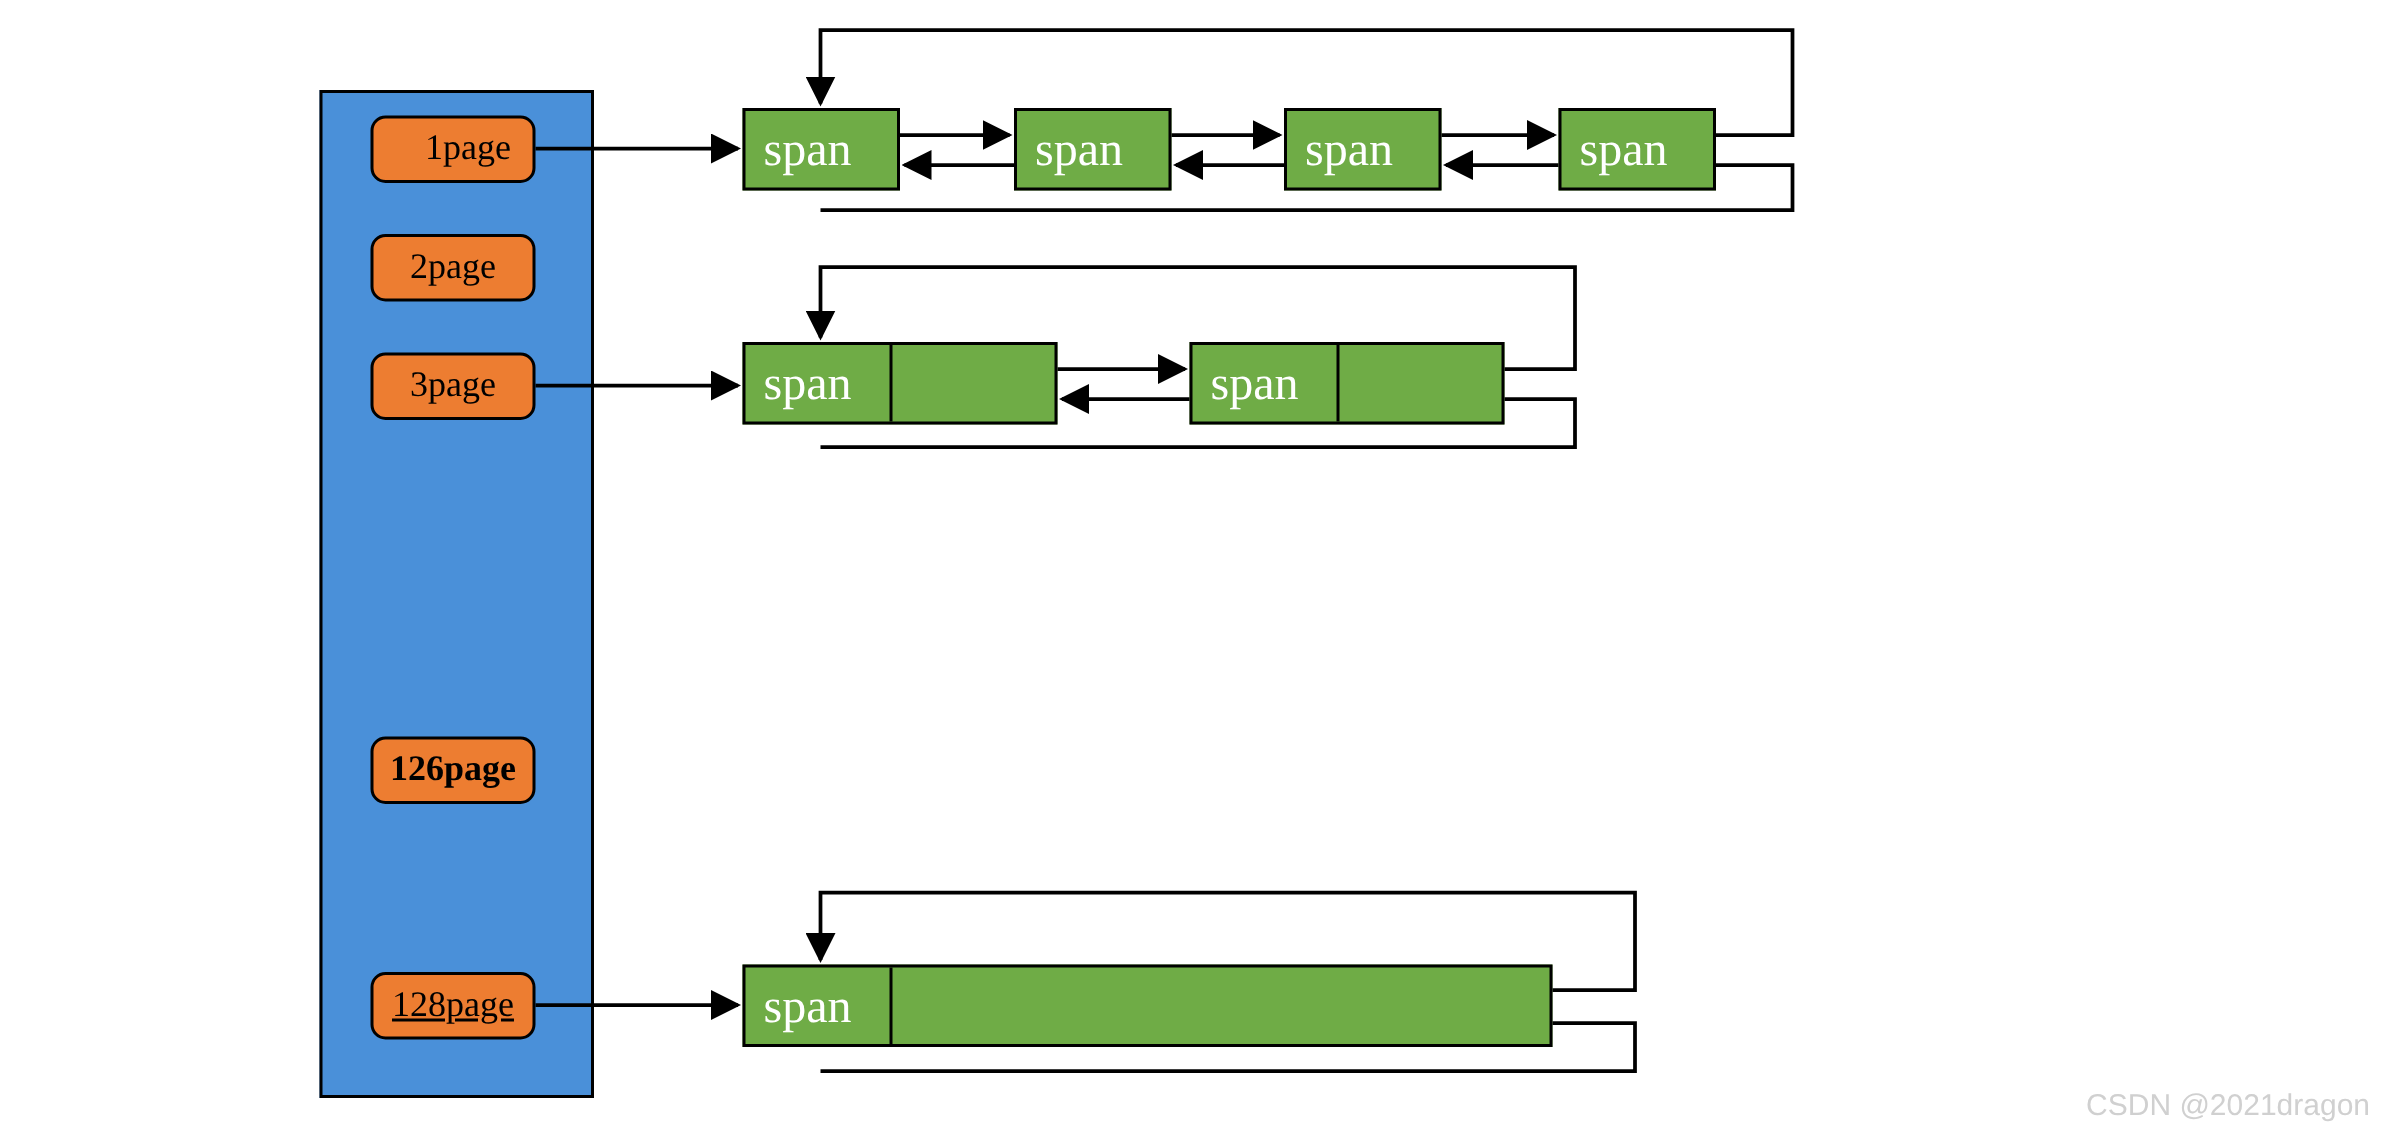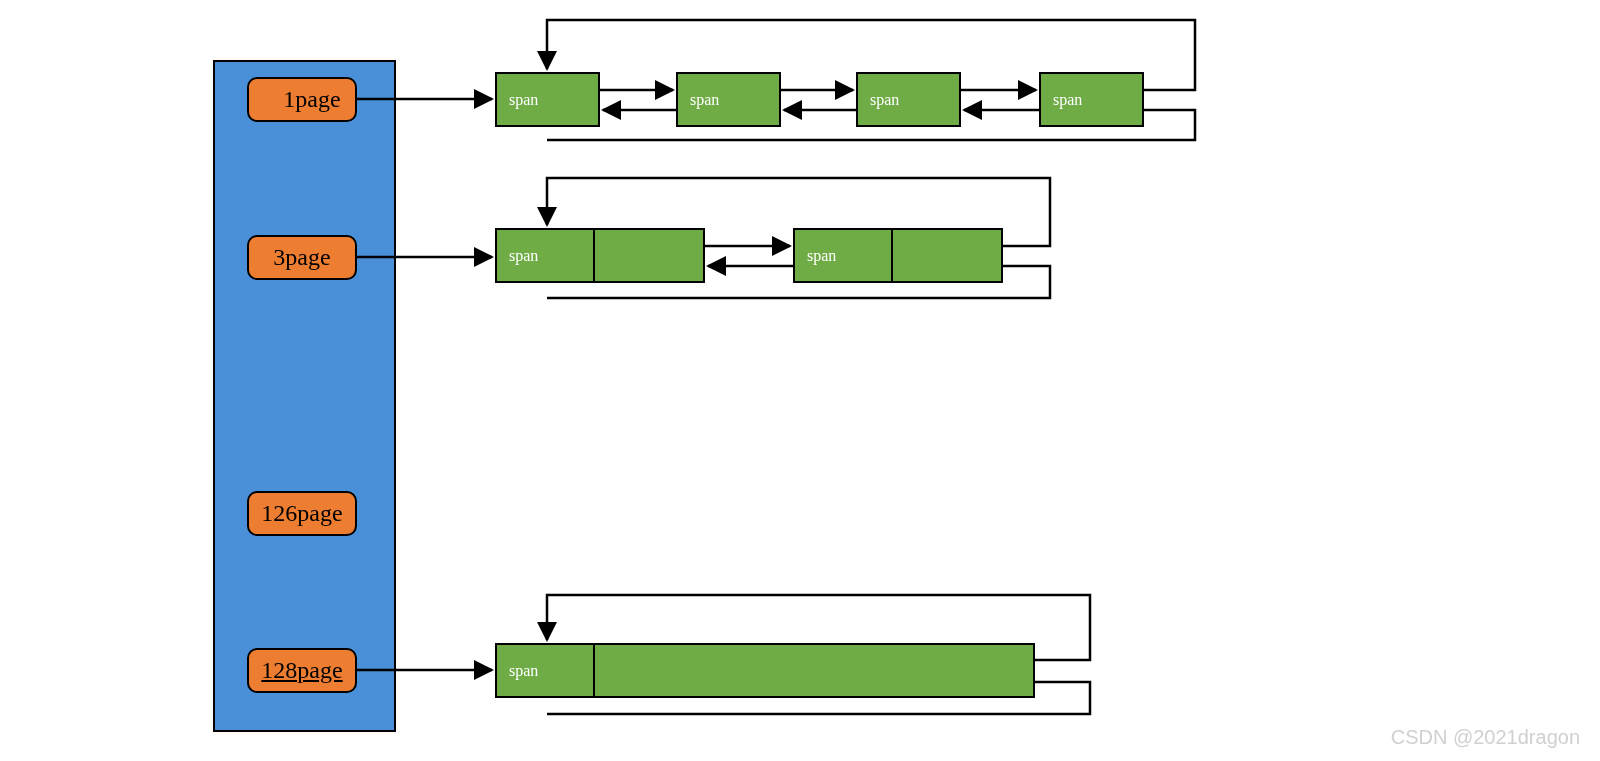--- a/index.html
+++ b/index.html
@@ -39,21 +39,21 @@
     color: #000;
   }
   .span-box {
     position: absolute;
     height: 55px;
     background: #6fac46;
     border: 2px solid #000;
     display: flex;
     align-items: center;
     color: #fff;
-    font-size: 16px;
+    font-size: 32px;
     padding-left: 12px;
   }
   .span-box.inner-divider::after {
     content: '';
     position: absolute;
     left: 96px;
     top: 0;
     bottom: 0;
     width: 2px;
     background: #000;
@@ -78,24 +78,27 @@
 </head>
 <body>
 
 <div class="container">
 
   <div class="blue-panel"></div>
 
   <div class="page-bucket" style="left:247px;top:77px;padding-left:20px;">
     <span>1page</span>
   </div>
+  <div class="page-bucket" style="left:247px;top:156px;">
+    <span>2page</span>
+  </div>
   <div class="page-bucket" style="left:247px;top:235px;">
     <span>3page</span>
   </div>
-  <div class="page-bucket" style="left:247px;top:491px;">
+  <div class="page-bucket" style="left:247px;top:491px;font-weight:bold;">
     <span>126page</span>
   </div>
   <div class="page-bucket" style="left:247px;top:648px;text-decoration:underline;">
     <span>128page</span>
   </div>
 
   <div class="span-box" style="left:495px;top:72px;width:105px;">
     <span>span</span>
   </div>
   <div class="span-box" style="left:676px;top:72px;width:105px;">

